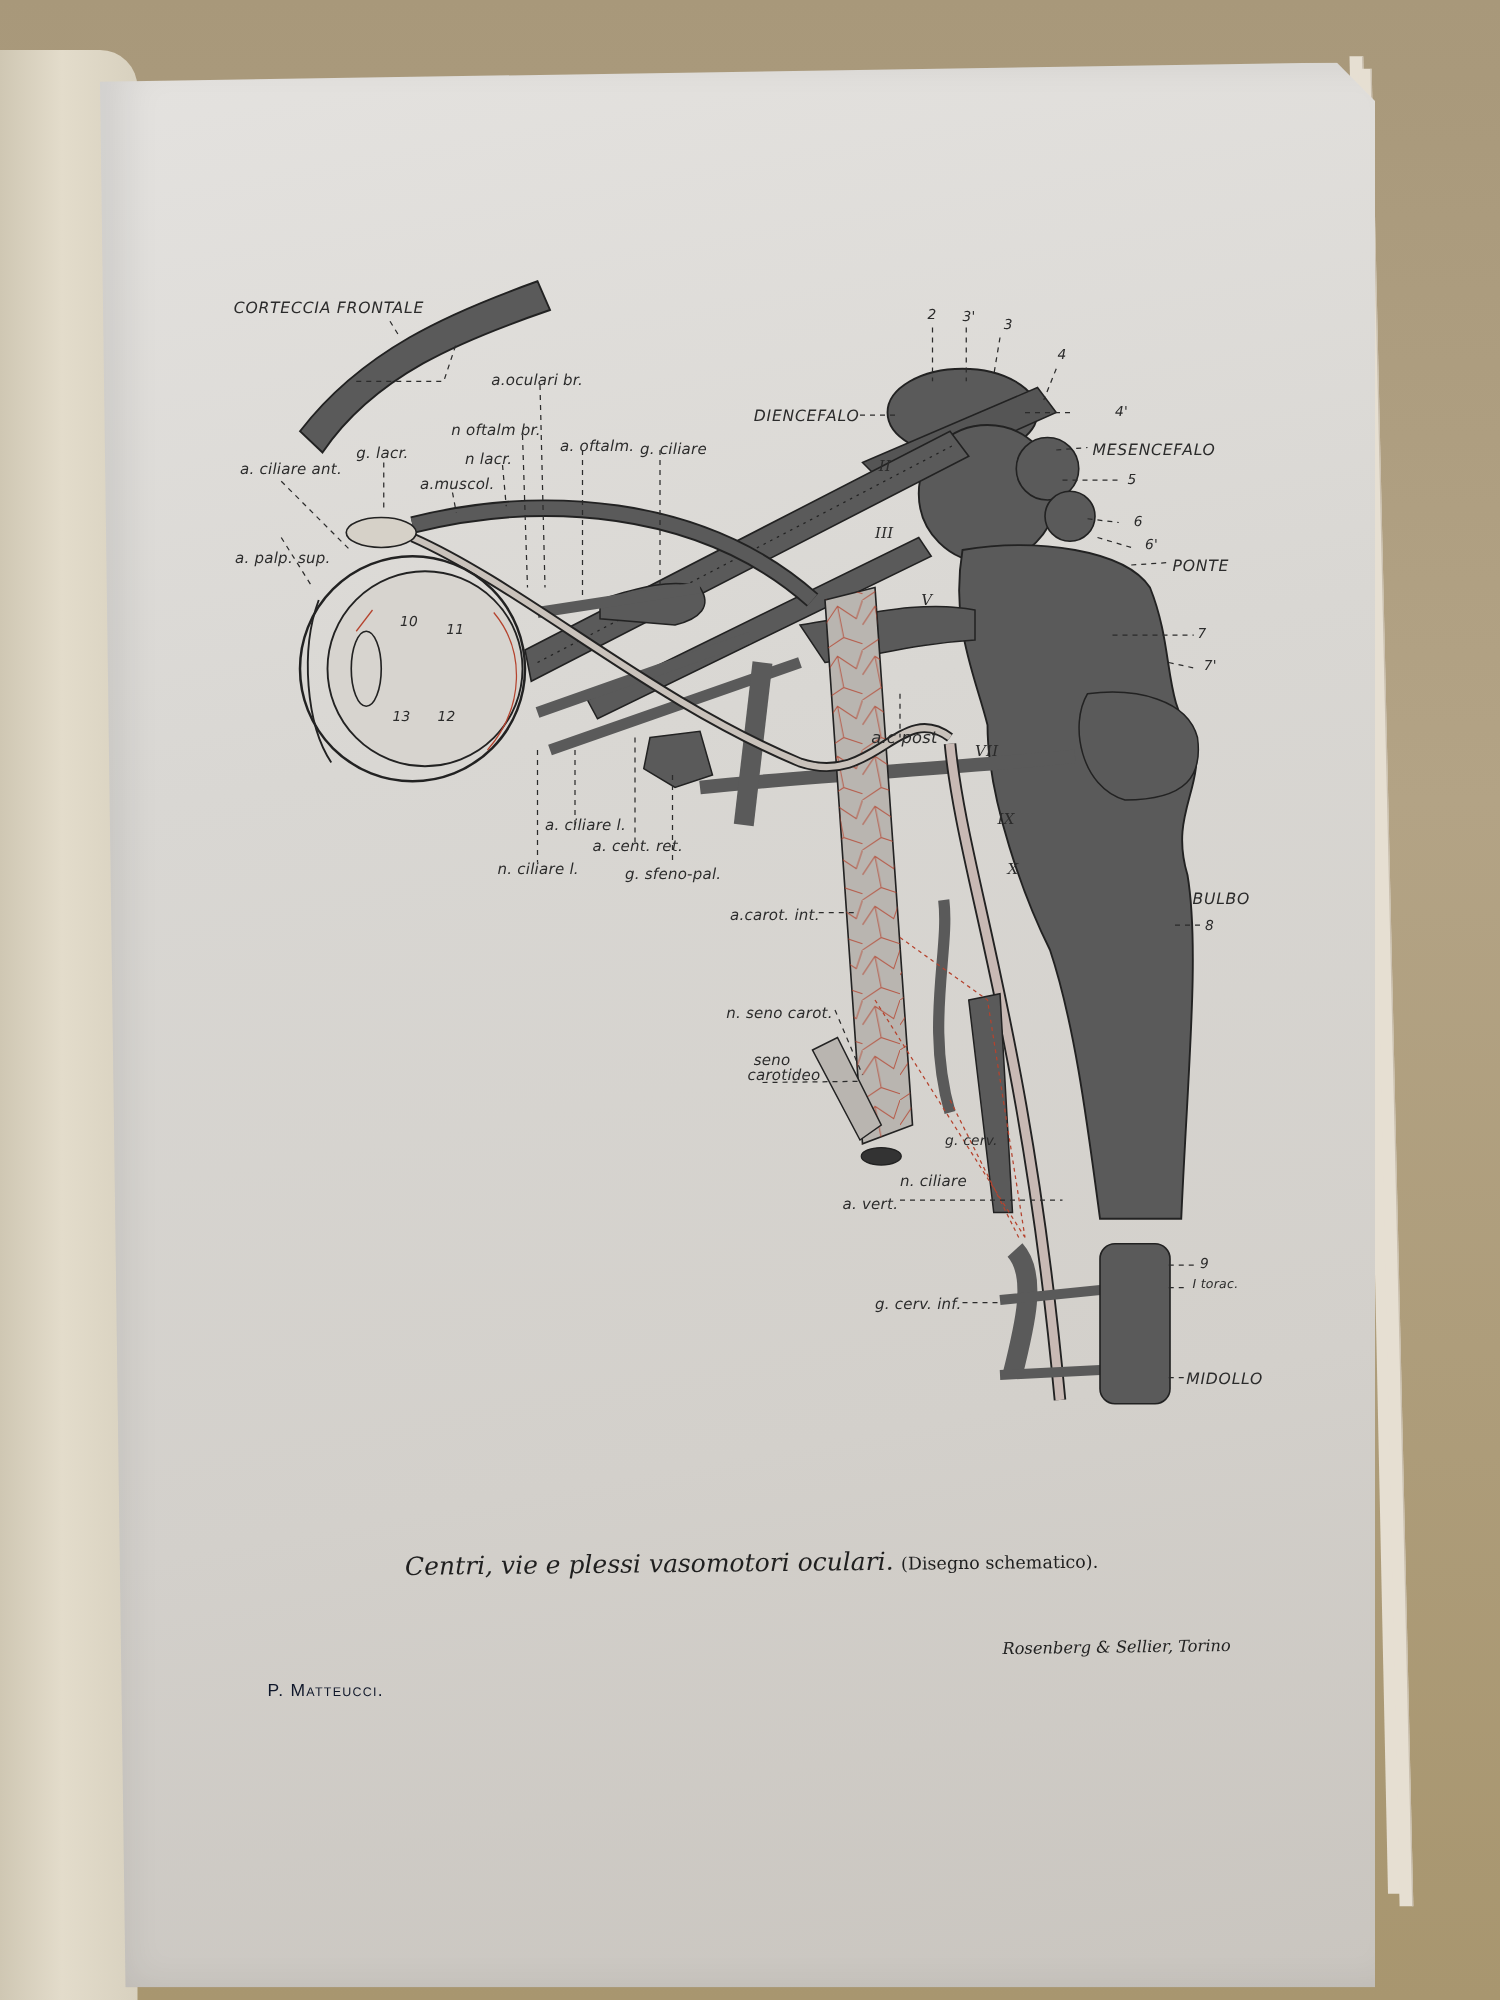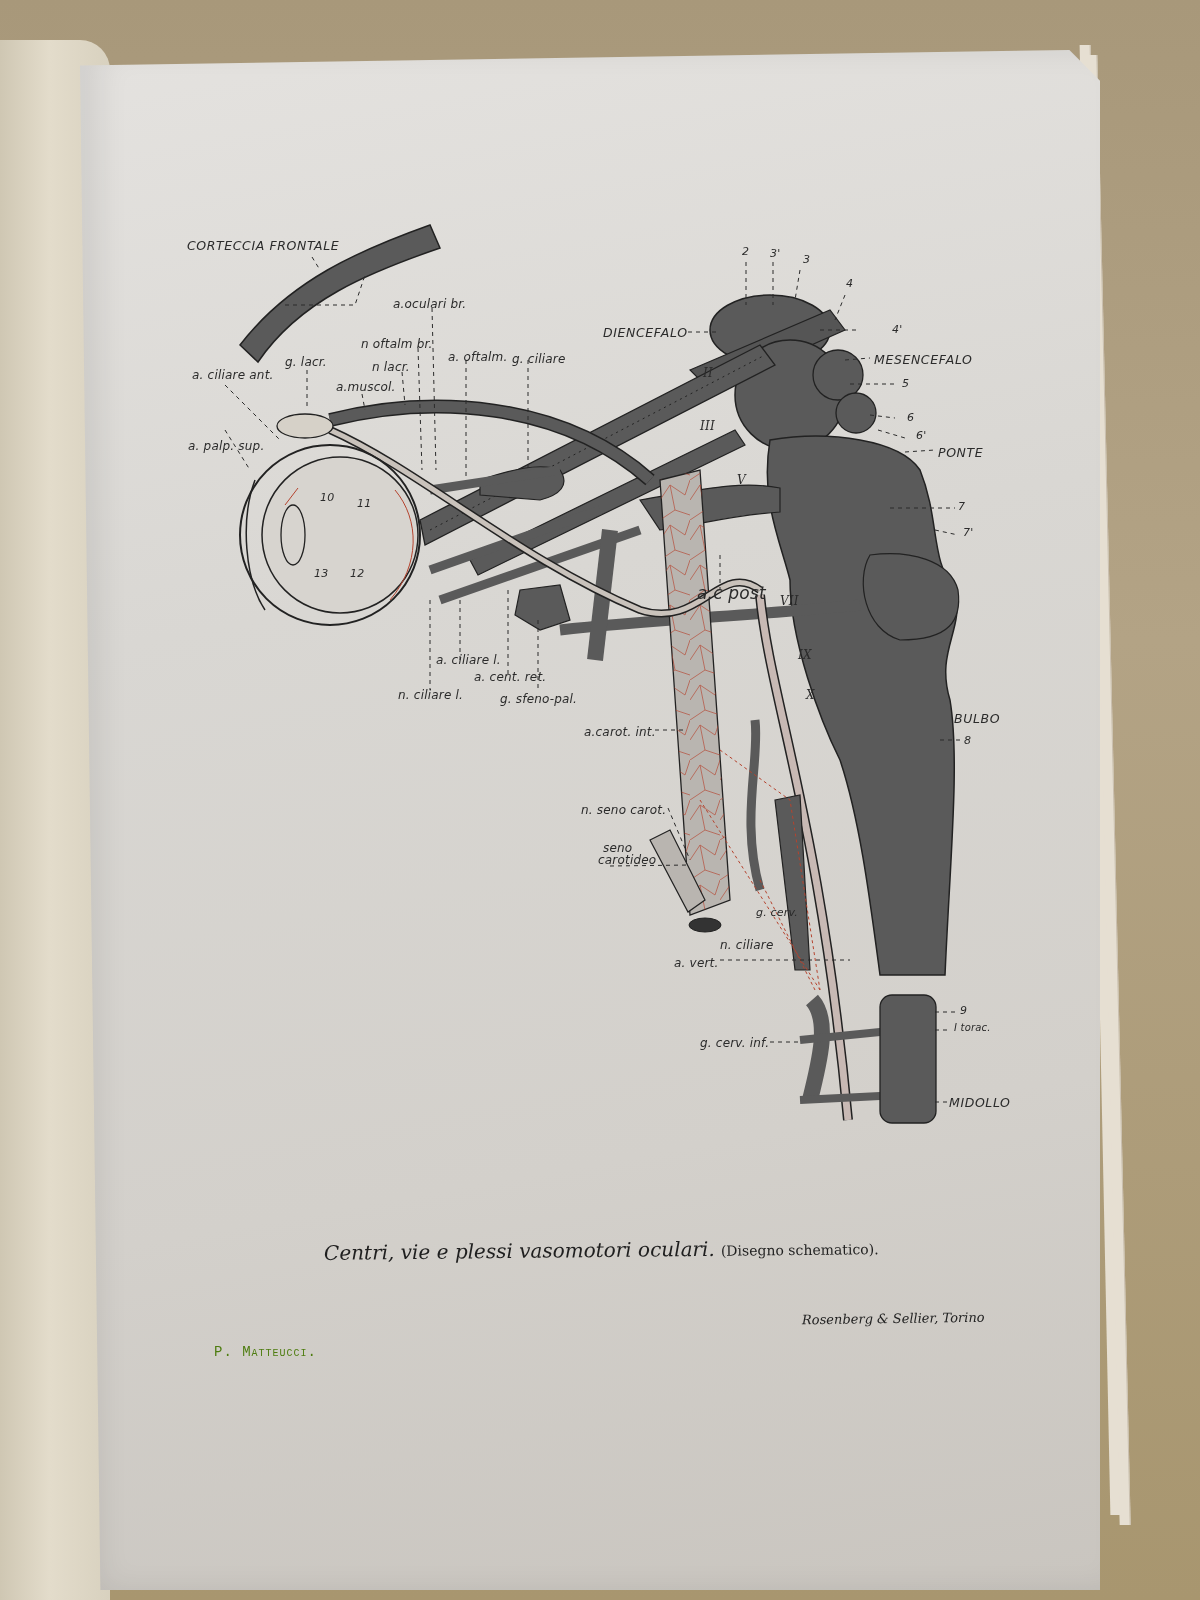--- a/index.html
+++ b/index.html
@@ -36,22 +36,22 @@
     position: absolute; left: 324px; top: 1238px; font-family: "DejaVu Serif", serif;
     color: #1f1f1f; white-space: nowrap; transform: rotate(-0.6deg);
   }
   .caption .main { font-style: italic; font-size: 20px; }
   .caption .sub { font-size: 14px; margin-left: 6px; }
   .publisher {
     position: absolute; left: 802px; top: 1311px; font-family: "DejaVu Serif", serif;
     font-style: italic; font-size: 13px; color: #222; transform: rotate(-0.8deg);
   }
   .author {
-    position: absolute; left: 214px; top: 1344px; font-family: Liberation Mono, monospace;
-    font-size: 14px; color: #4d7c0f; letter-spacing: 1px; font-variant: small-caps;
+    position: absolute; left: 214px; top: 1344px; font-family: Liberation Sans, sans-serif;
+    font-size: 14px; color: #0f172a; letter-spacing: 1px; font-variant: small-caps;
   }
 </style>
 </head>
 <body>
 
 <div class="left-page"></div>
 <div class="stack s1"></div>
 <div class="stack s2"></div>
 <div class="page"></div>
 
@@ -182,21 +182,21 @@
 <div class="lbl caps" style="left:874px;top:352px;">MESENCEFALO</div>
 <div class="lbl caps" style="left:938px;top:445px;">PONTE</div>
 <div class="lbl caps" style="left:954px;top:711px;">BULBO</div>
 <div class="lbl caps" style="left:949px;top:1095px;">MIDOLLO</div>
 <div class="lbl" style="left:954px;top:1022px;font-size:10px;">I torac.</div>
 
 <div class="lbl" style="left:436px;top:653px;">a. ciliare l.</div>
 <div class="lbl" style="left:474px;top:670px;">a. cent. ret.</div>
 <div class="lbl" style="left:398px;top:688px;">n. ciliare l.</div>
 <div class="lbl" style="left:500px;top:692px;">g. sfeno-pal.</div>
-<div class="lbl" style="left:697px;top:583px;font-size:17px;">a.c post</div>
+<div class="lbl" style="left:697px;top:583px;font-size:13px;">a.c post</div>
 <div class="lbl" style="left:584px;top:725px;">a.carot. int.</div>
 <div class="lbl" style="left:581px;top:803px;">n. seno carot.</div>
 <div class="lbl" style="left:603px;top:841px;">seno</div>
 <div class="lbl" style="left:598px;top:853px;">carotideo</div>
 <div class="lbl" style="left:756px;top:906px;font-size:11px;">g. cerv.</div>
 <div class="lbl" style="left:720px;top:938px;">n. ciliare</div>
 <div class="lbl" style="left:674px;top:956px;">a. vert.</div>
 <div class="lbl" style="left:700px;top:1036px;">g. cerv. inf.</div>
 
 <div class="lbl" style="left:703px;top:366px;font-family:'DejaVu Serif',serif;">II</div>

